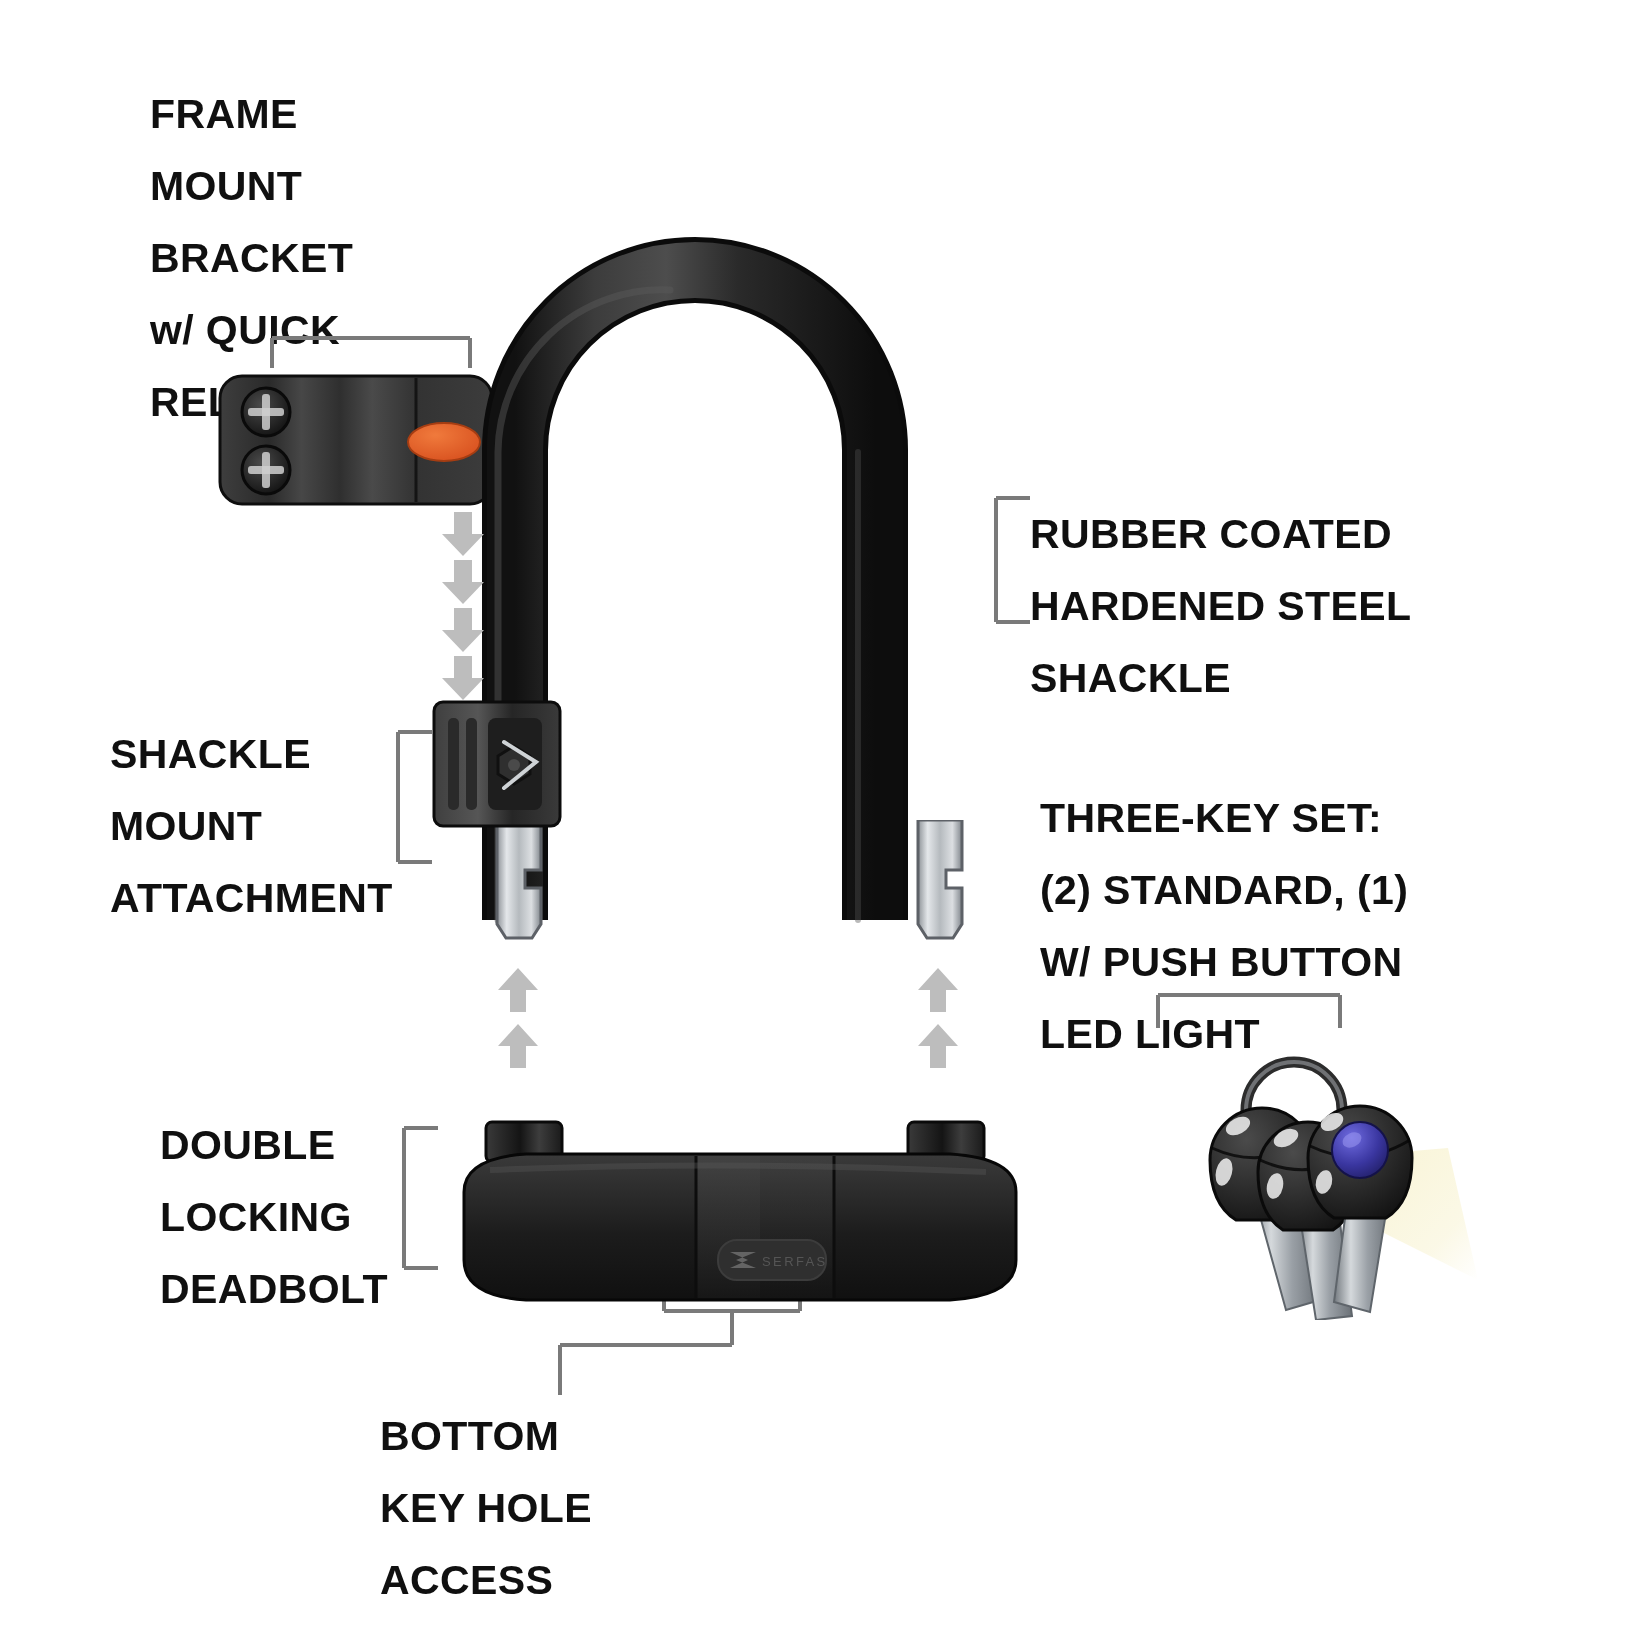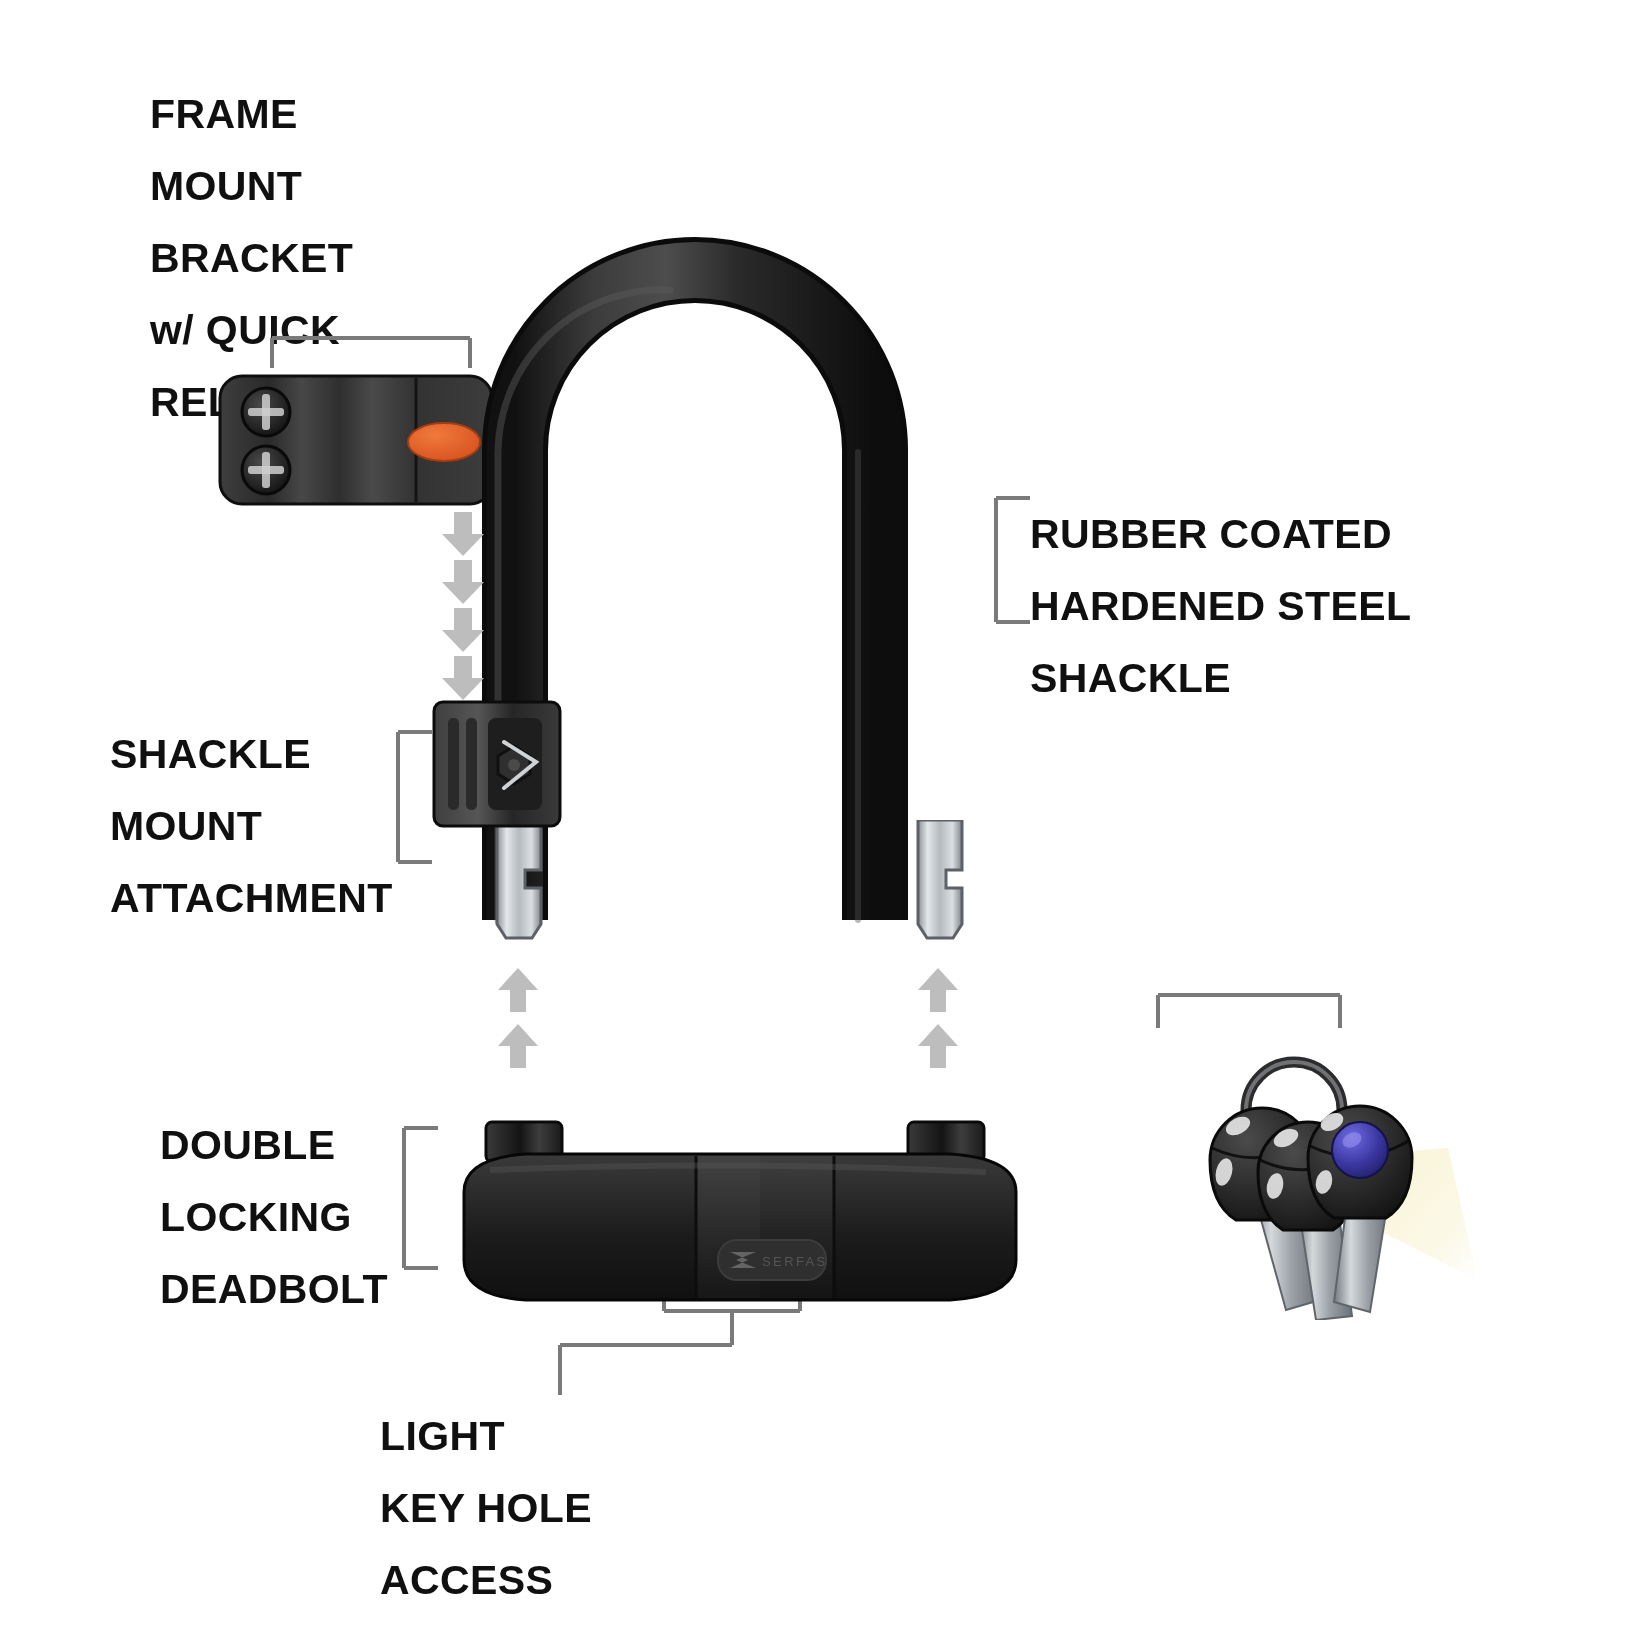--- a/index.html
+++ b/index.html
@@ -37,26 +37,30 @@
 RELEASE</div>
 
   <div class="label nosel" id="lbl-rubber" style="left:1030px;top:498px;width:470px;">RUBBER COATED
 HARDENED STEEL
 SHACKLE</div>
 
   <div class="label nosel" id="lbl-shackle-mount" style="left:110px;top:718px;width:300px;">SHACKLE
 MOUNT
 ATTACHMENT</div>
 
+  <div class="label nosel" id="lbl-keyset" style="left:1040px;top:782px;width:430px;">THREE-KEY SET:
+(2) STANDARD, (1)
+W/ PUSH BUTTON
+LED LIGHT</div>
 
   <div class="label nosel" id="lbl-deadbolt" style="left:160px;top:1100px;width:290px;margin-top:9px;">DOUBLE
 LOCKING
 DEADBOLT</div>
 
-  <div class="label nosel" id="lbl-keyhole" style="left:380px;top:1400px;width:340px;">LIGHT
+  <div class="label nosel" id="lbl-keyhole" style="left:380px;top:1400px;width:340px;">BOTTOM
 KEY HOLE
 ACCESS</div>
 
   <svg class="abs" style="left:0;top:0;" width="1652" height="1652">
     <g fill="none" stroke="#7a7a7a" stroke-width="4">
 
       <path d="M272,338 L272,368 M272,338 L470,338 M470,338 L470,368"></path>
 
       <path d="M1030,498 L996,498 M996,498 L996,622 M996,622 L1030,622"></path>
 

